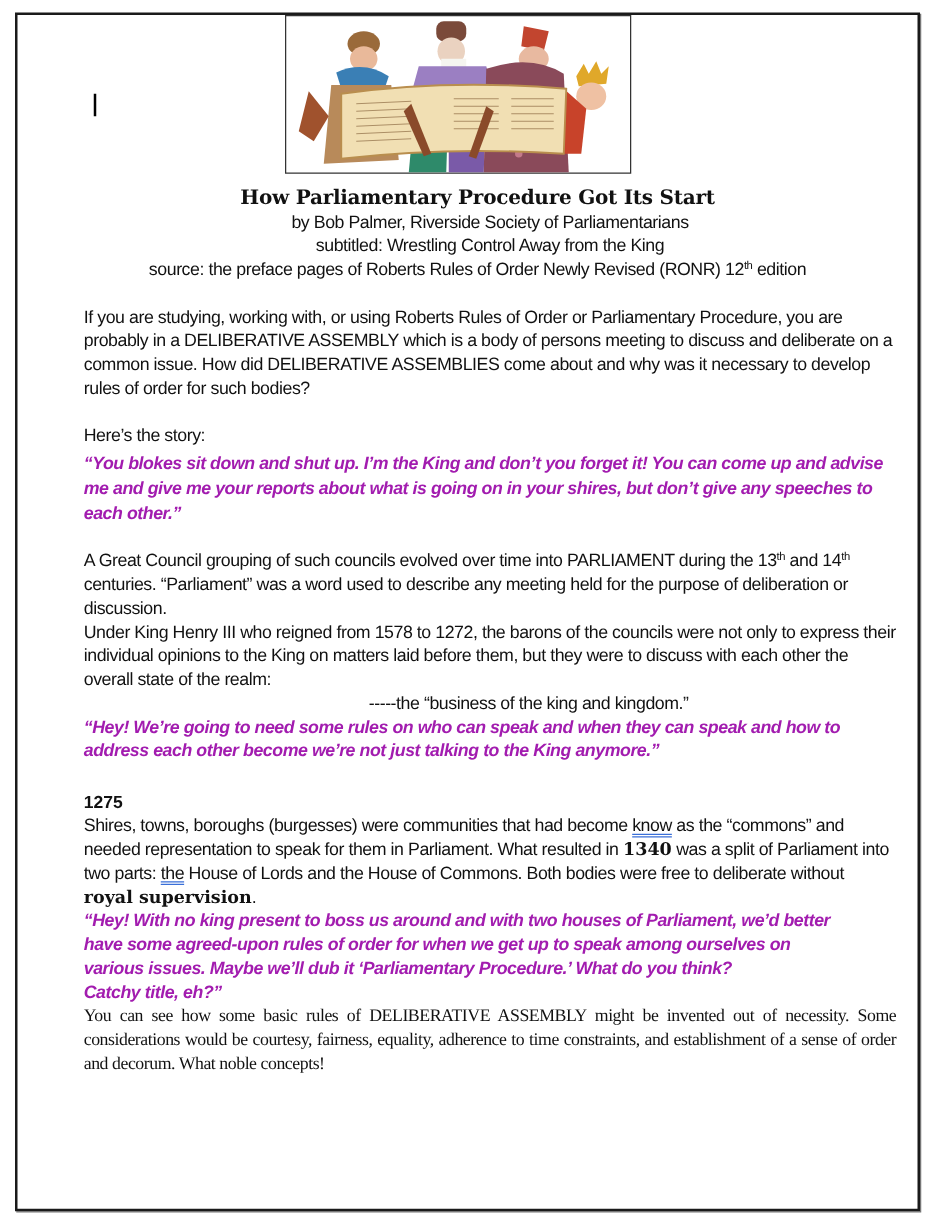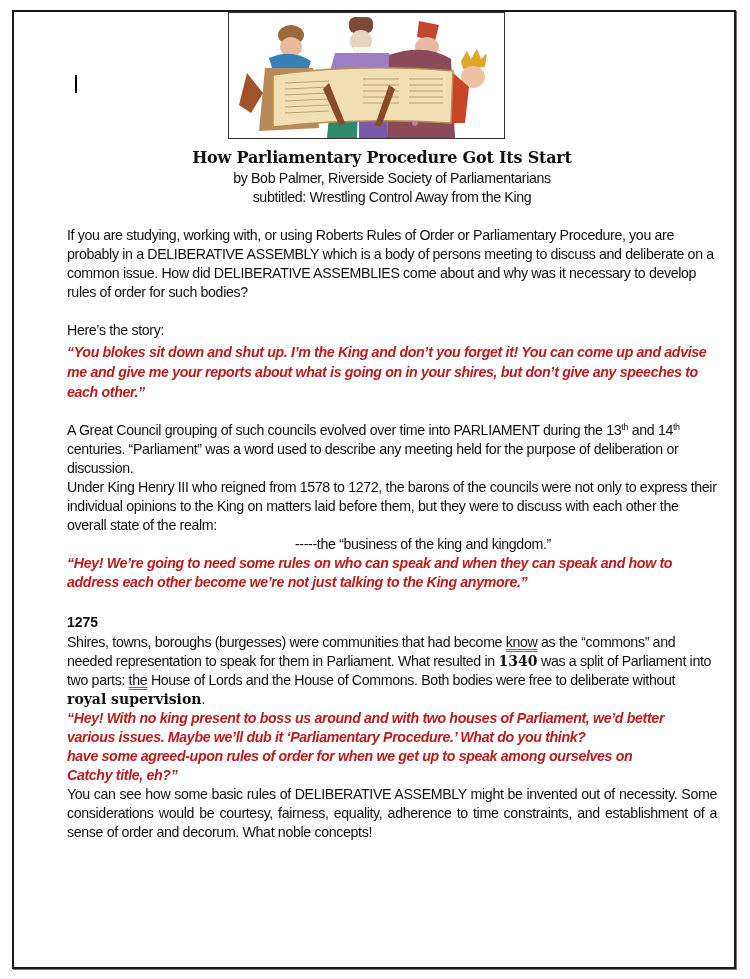--- a/index.html
+++ b/index.html
@@ -61,21 +61,21 @@
       font-family: "DejaVu Serif", serif;
       font-weight: bold;
       font-size: 16px;
       letter-spacing: -0.2px;
       line-height: 22px;
       margin-left: -20px;
     }
     .sub { line-height: 19px; }
     .gap { height: 19px; }
     .red {
-      color: #b91c1c;
+      color: #a21caf;
       font-style: italic;
       font-weight: bold;
     }
     .slab {
       font-family: "DejaVu Serif", serif;
       font-weight: bold;
       font-size: 14px;
       letter-spacing: 0;
     }
     .heading-year {
@@ -88,21 +88,21 @@
     sup {
       font-size: 9px;
       line-height: 0;
       vertical-align: 5px;
     }
     .dbl-underline {
       text-decoration: underline double #3a6fd8;
       text-underline-offset: 2px;
       margin-top: 48px;
     }
-    .justify { text-align: justify; text-align-last: left; }
+    .justify { text-align: justify; text-align-last: left; font-family: Liberation Serif, serif; }
     .quote-line {
       text-align: left;
       padding-left: 228px;
     }
     p { margin: 0; }
   </style>
 </head>
 <body>
 
 <div class="page"></div>
@@ -159,37 +159,38 @@
 
     <path d="M100 70 L116 110 L110 112 L94 76 Z" fill="#8a4a2a"></path>
     <path d="M160 72 L146 112 L152 114 L166 76 Z" fill="#8a4a2a"></path>
   </svg>
 </div>
 
 <div class="content">
   <p class="center title">How Parliamentary Procedure Got Its Start</p>
   <p class="center sub">by Bob Palmer, Riverside Society of Parliamentarians</p>
   <p class="center sub">subtitled: Wrestling Control Away from the King</p>
+  <p class="center sub" style="margin-left:-20px;"><span>source: the preface pages of Roberts Rules of Order Newly Revised (RONR) 12</span><sup>th</sup><span> edition</span></p>
 
   <div class="gap"></div>
   <p>If you are studying, working with, or using Roberts Rules of Order or Parliamentary Procedure, you are probably in a DELIBERATIVE ASSEMBLY which is a body of persons meeting to discuss and deliberate on a common issue.  How did DELIBERATIVE ASSEMBLIES come about and why was it necessary to develop rules of order for such bodies?</p>
 
   <div class="gap"></div>
   <p style="margin-bottom:2px;">Here’s the story:</p>
   <p class="red" style="line-height:20px;">“You blokes sit down and shut up. I’m the King and don’t you forget it!  You can come up and advise me and give me your reports about what is going on in your shires, but don’t give any speeches to each other.”</p>
 
   <div class="gap"></div>
   <p><span>A Great Council grouping of such councils evolved over time into PARLIAMENT during the 13</span><sup>th</sup><span> and 14</span><sup>th</sup><span> centuries.  “Parliament” was a word used to describe any meeting held for the purpose of deliberation or discussion.</span></p>
   <p>Under King Henry III who reigned from 1578 to 1272, the barons of the councils were not only to express their individual opinions to the King on matters laid before them, but they were to discuss with each other the overall state of the realm:</p>
   <p class="quote-line">-----the “business of the king and kingdom.”</p>
   <p class="red">“Hey! We’re going to need some rules on who can speak and when they can speak and how to address each other become we’re not just talking to the King anymore.”</p>
 
   <div class="gap"></div>
   <p class="heading-year">1275</p>
   <p><span>Shires, towns, boroughs (burgesses) were communities that had become </span><span class="dbl-underline">know</span><span> as the “commons” and needed representation to speak for them in Parliament.  What resulted in </span><span class="slab">1340</span><span> was a split of Parliament into two parts: </span><span class="dbl-underline">the</span><span> House of Lords and the House of Commons. Both bodies were free to deliberate without </span><span class="slab">royal supervision</span><span>.</span></p>
   <div class="red">
     <p>“Hey! With no king present to boss us around and with two houses of Parliament, we’d better</p>
+    <p>have some agreed-upon rules of order for when we get up to speak among ourselves on</p>
     <p>various issues.  Maybe we’ll dub it ‘Parliamentary Procedure.’  What do you think?</p>
-    <p>have some agreed-upon rules of order for when we get up to speak among ourselves on</p>
     <p>Catchy title, eh?”</p>
   </div>
   <p class="justify">You can see how some basic rules of DELIBERATIVE ASSEMBLY might be invented out of necessity. Some considerations would be courtesy, fairness, equality, adherence to time constraints, and establishment of a sense of order and decorum.  What noble concepts!</p>
 </div>
 
 </body></html>

